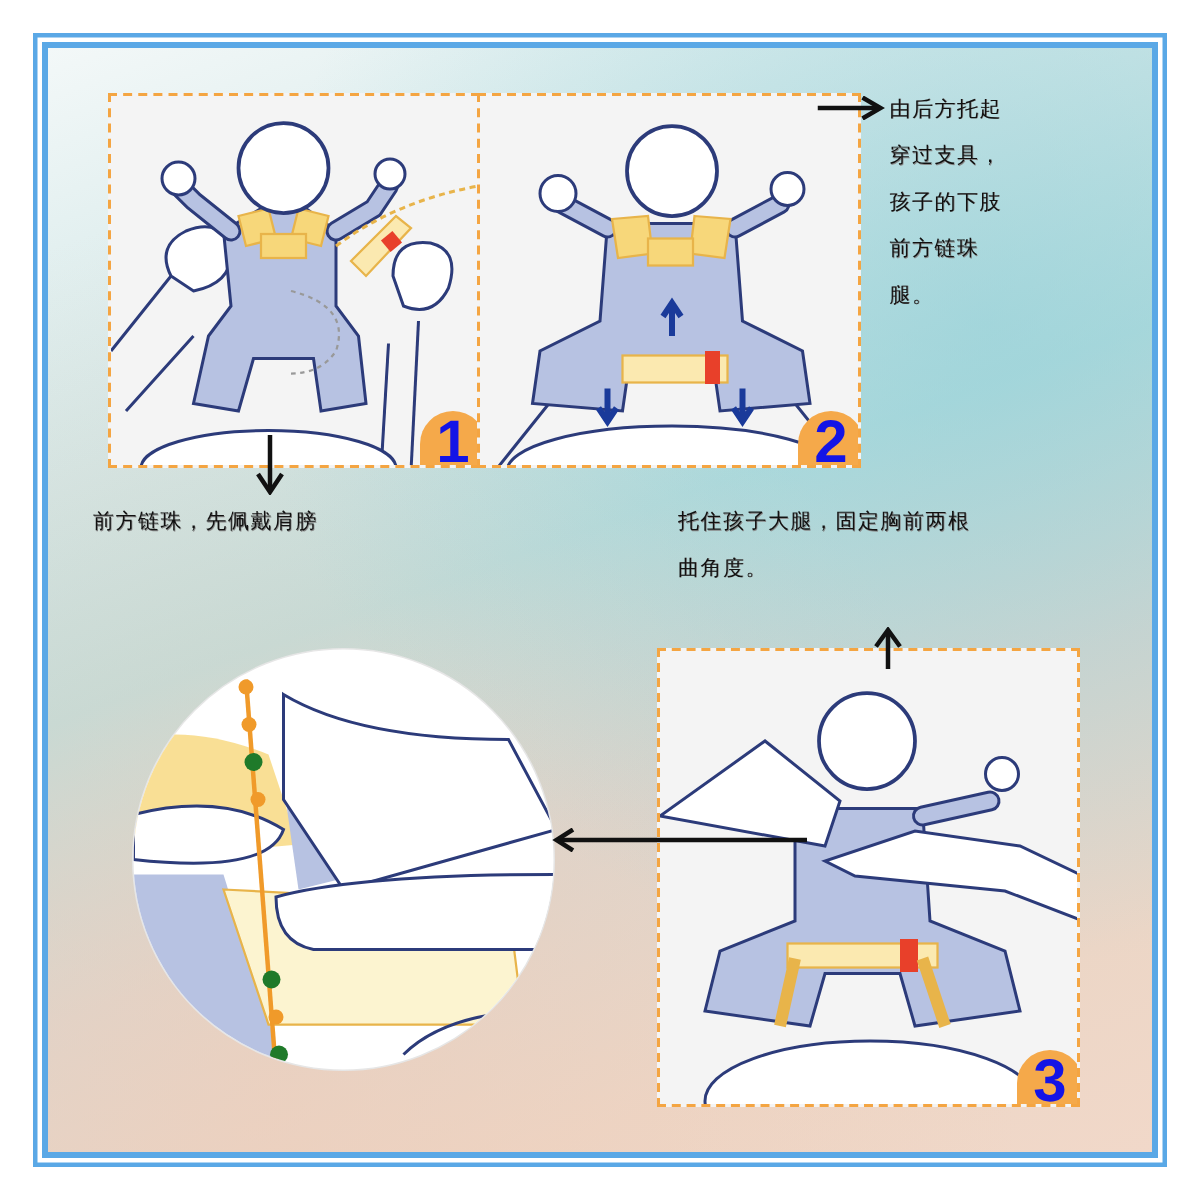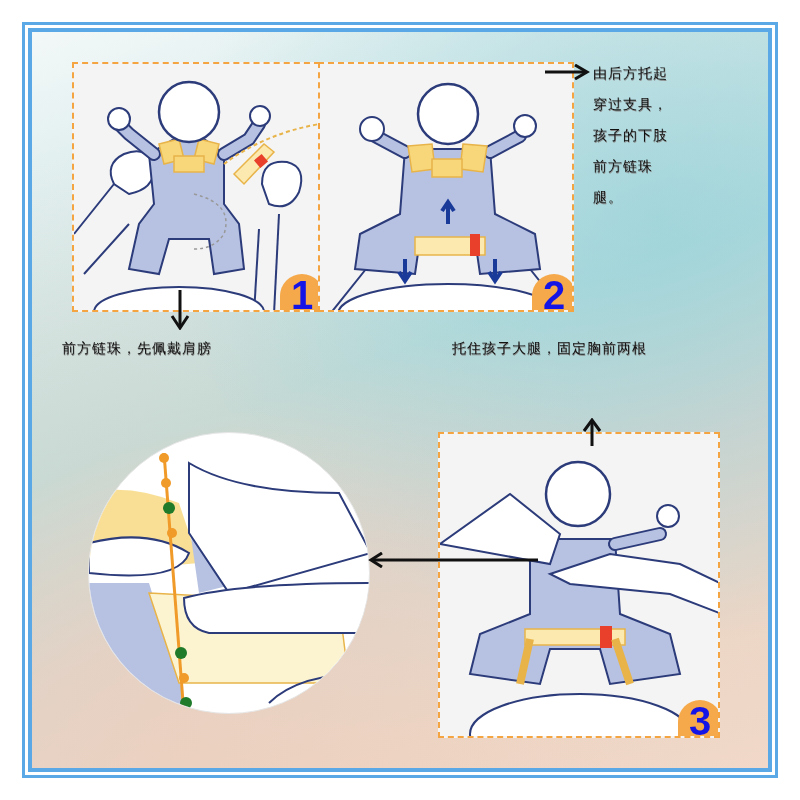--- a/index.html
+++ b/index.html
@@ -160,20 +160,21 @@
   <div>前方链珠</div>
   <div>腿。</div>
 </div>
 
 <div class="caption" style="left:62px; top:333px;">
   <div>前方链珠，先佩戴肩膀</div>
 </div>
 
 <div class="caption" style="left:404px; top:333px;margin-left:48px;">
   <div>托住孩子大腿，固定胸前两根</div>
+  <div>曲角度。</div>
 </div>
 
 <svg class="arrow" style="left:545px; top:64px;" width="45" height="16" viewBox="0 0 45 16">
   <line x1="0" y1="8" x2="40" y2="8" stroke="#111" stroke-width="3"></line>
   <path d="M30 1 L42 8 L30 15" stroke="#111" stroke-width="3" fill="none"></path>
 </svg>
 
 <svg class="arrow" style="left:170px; top:290px;" width="20" height="40" viewBox="0 0 20 40">
   <line x1="10" y1="0" x2="10" y2="36" stroke="#111" stroke-width="3"></line>
   <path d="M2 26 L10 38 L18 26" stroke="#111" stroke-width="3" fill="none"></path>

